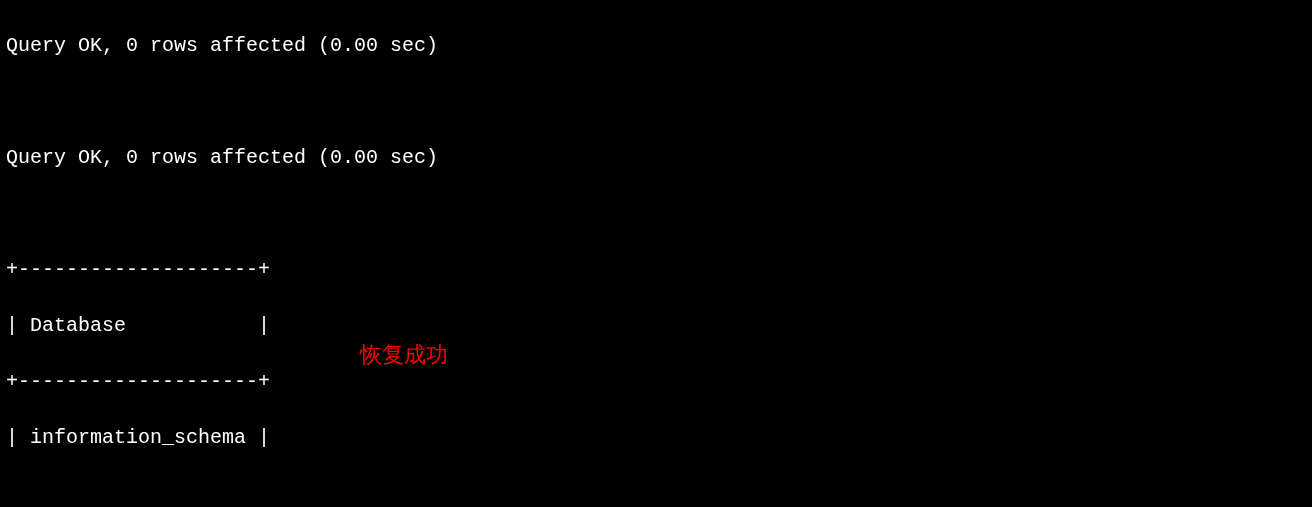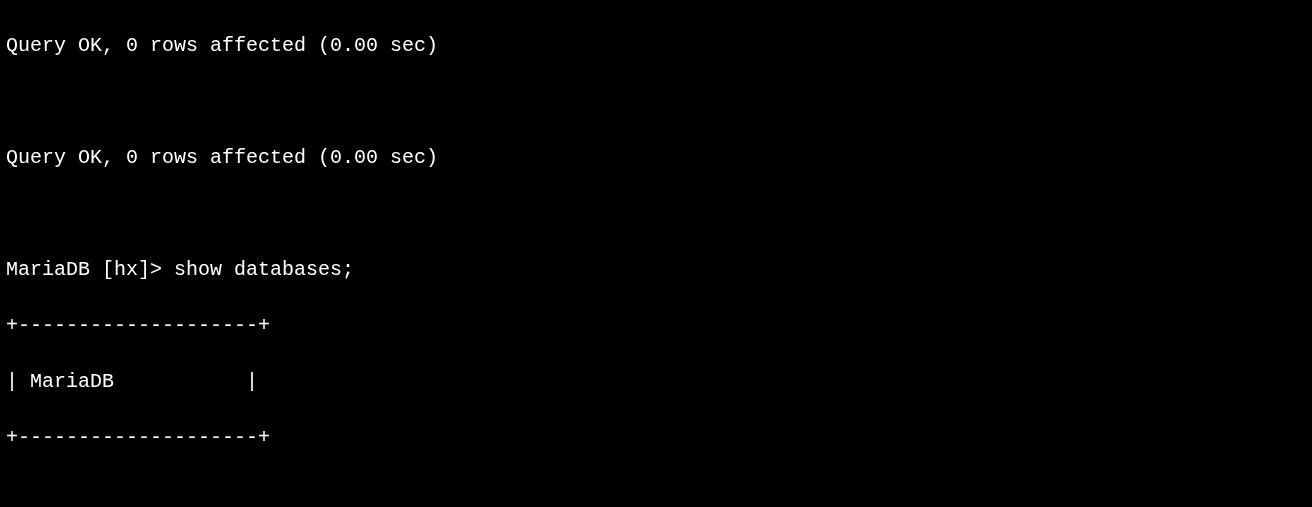--- a/index.html
+++ b/index.html
@@ -37,26 +37,27 @@
   }
 </style>
 </head>
 <body>
 
 <div class="terminal">
 <span class="row bold">Query OK, 0 rows affected (0.00 sec)</span>
 <span class="row"> </span>
 <span class="row bold">Query OK, 0 rows affected (0.00 sec)</span>
 <span class="row"> </span>
-<span class="row">MariaDB [hx]&gt; show databases;</span>
 <span class="row">+--------------------+</span>
-<span class="row">| MariaDB           |</span>
+<span class="row">| Database           |</span>
 <span class="row">+--------------------+</span>
+<span class="row">| information_schema |</span>
 
 
 
 
 
 
 
 
 
+<div class="annotation">恢复成功</div>
 </div>
 
 </body></html>

